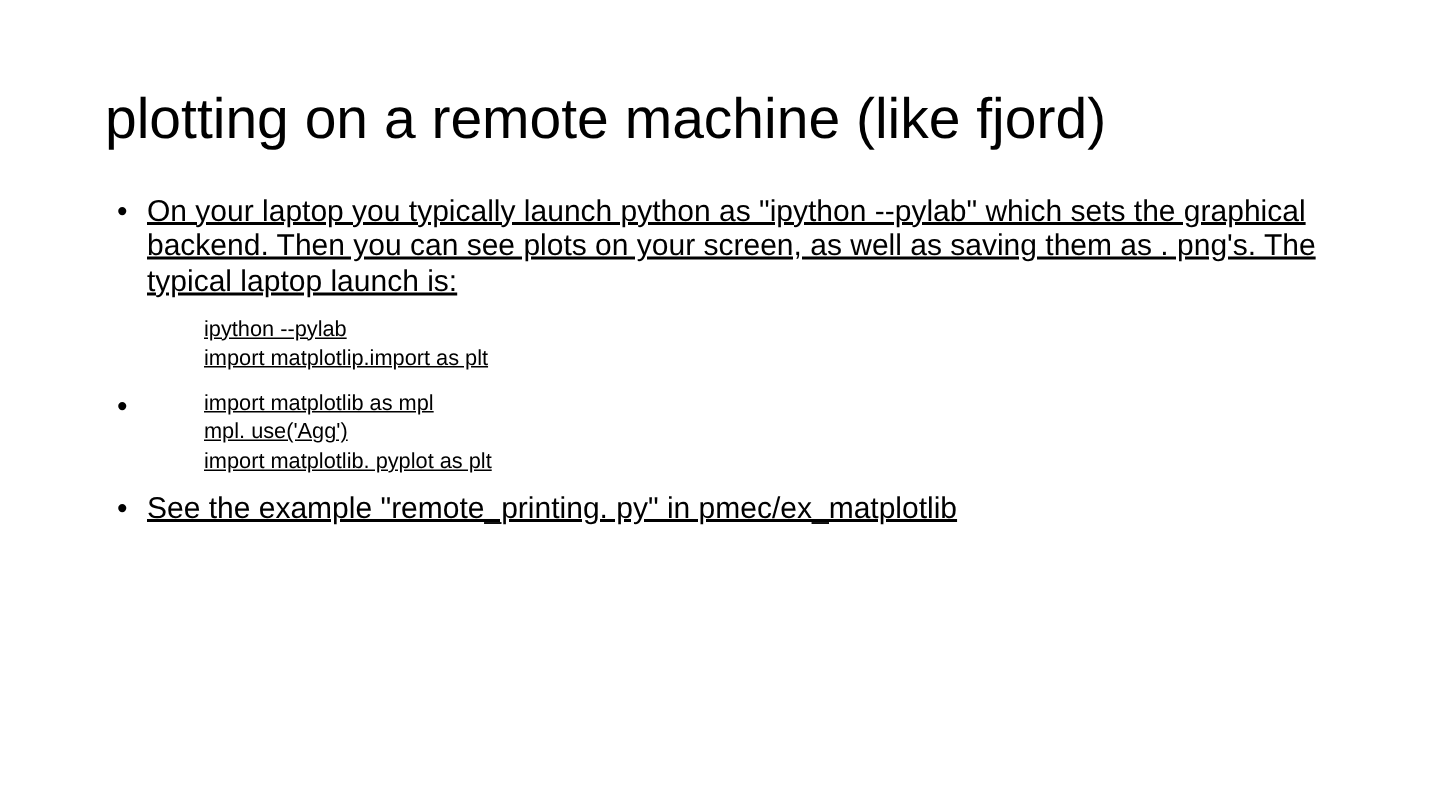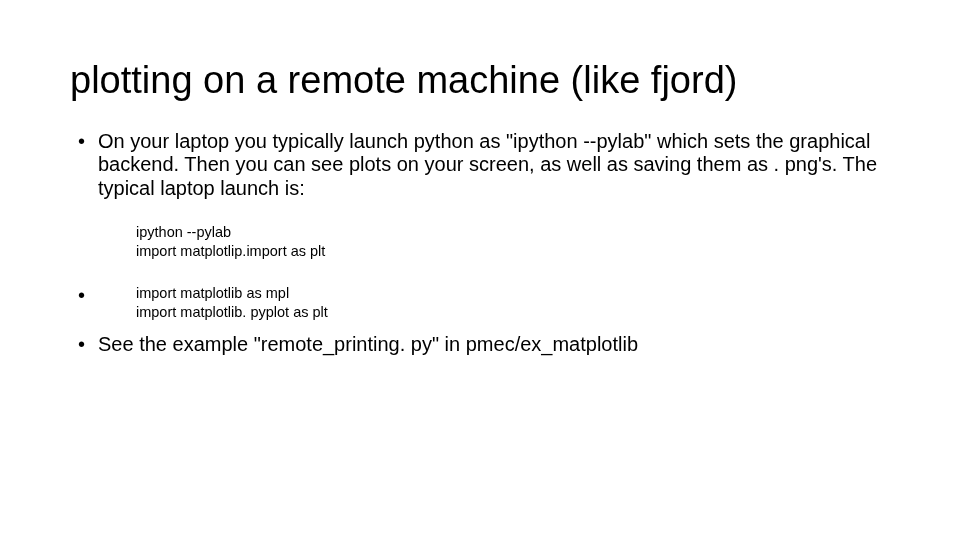--- a/index.html
+++ b/index.html
@@ -1,40 +1,41 @@
 <!DOCTYPE html>
 <html><head>
 <meta charset="utf-8">
 <style>
   * { margin: 0; padding: 0; box-sizing: border-box; }
   html, body { width: 960px; height: 540px; background: #fff; font-family: "Segoe UI", "Helvetica Neue", Arial, sans-serif; color: #000; }
   .slide { width: 960px; height: 502px; padding: 60px 70px 30px 70px; position: relative; }
   .title { font-size: 38px; font-weight: 300; line-height: 1.1; margin-bottom: 28px; }
   ul.main { list-style: none; }
-  ul.main > li { position: relative; padding-left: 28px; font-size: 20px; line-height: 1.18; margin-bottom: 6px; }
+  ul.main > li { position: relative; padding-left: 28px; font-size: 20px; line-height: 1.18; margin-bottom: 6px; text-decoration: underline; }
   ul.main > li::before { content: "•"; position: absolute; left: 8px; top: 0; font-size: 20px; }
-  .code-block { margin: 22px 0 10px 38px; }
+  .code-block { margin: 10px 0 10px 38px; }
   .code-line { font-family: "Segoe UI", "Helvetica Neue", Arial, sans-serif; font-size: 14.5px; line-height: 1.35; font-weight: 300; }
 </style>
 </head>
 <body>
 
 <div class="slide">
   <h1 class="title">plotting on a remote machine (like fjord)</h1>
   <ul class="main">
     <li>
       <span>On your laptop you typically launch python as "ipython --pylab" which sets the graphical backend.  Then you can see plots on your screen, as well as saving them as . png's.  The typical laptop launch is:</span>
       <div class="code-block">
         <div class="code-line">ipython --pylab</div>
         <div class="code-line">import matplotlip.import as plt</div>
       </div>
     </li>
     <li>
       <div class="code-block">
         <div class="code-line">import matplotlib as mpl</div>
+        <div class="code-line">mpl. use('Agg')</div>
         <div class="code-line">import matplotlib. pyplot as plt</div>
       </div>
     </li>
     <li>
       <span>See the example "remote_printing. py" in pmec/ex_matplotlib</span>
     </li>
   </ul>
 </div>
 
 </body></html>

